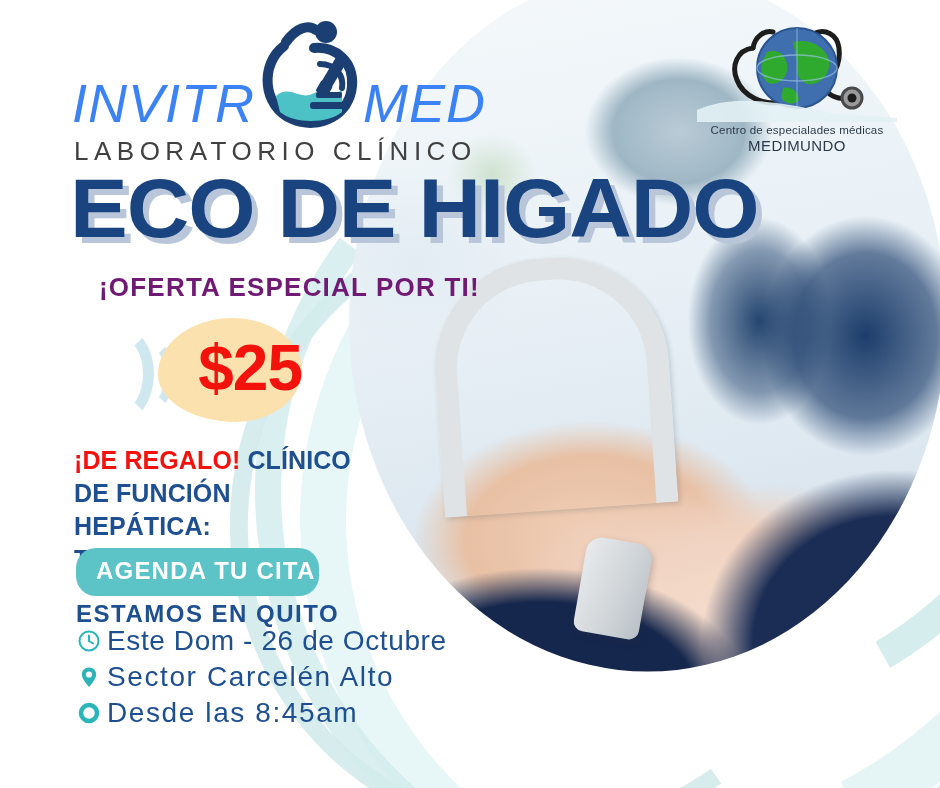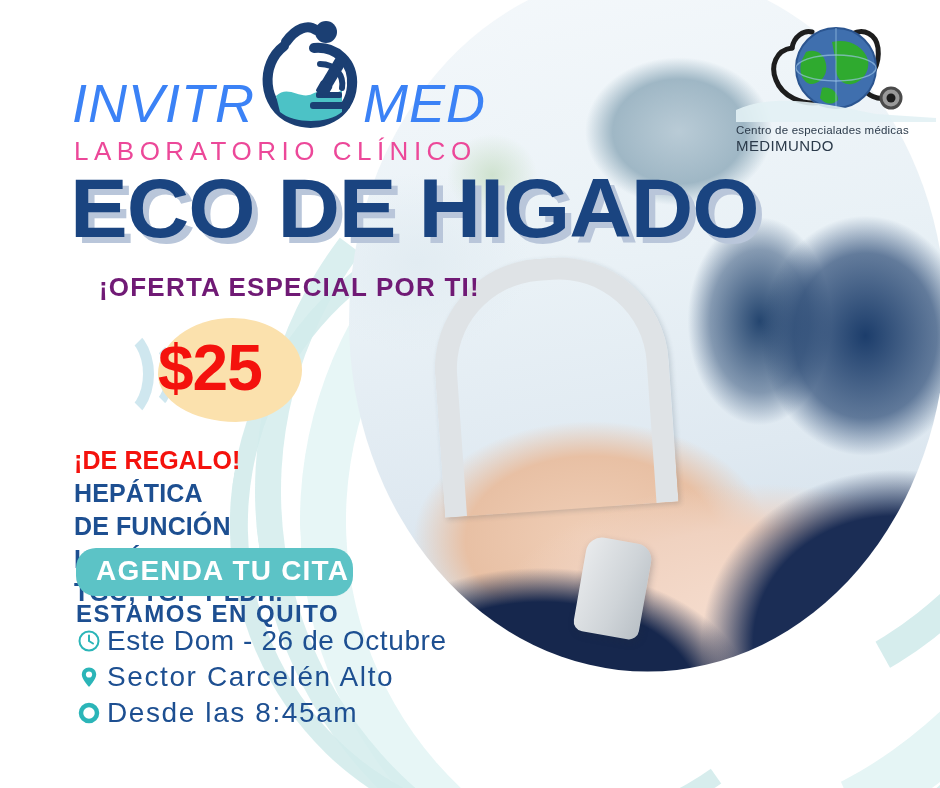--- a/index.html
+++ b/index.html
@@ -187,31 +187,31 @@
     font-family: "Liberation Sans", sans-serif;
   }
   .logo-wordmark .w-a { color: #3b82f6; font-style: italic; }
   .logo-wordmark .w-gap { display: inline-block; width: 108px; }
   .logo-sub {
     position: absolute;
     left: 2px;
     top: 112px;
     font-size: 26px;
     letter-spacing: 5.5px;
-    color: #ec4899;
+    color: #404040;
     white-space: nowrap;
   }
 
   .logo-right {
     position: absolute;
-    left: 736px;
+    left: 697px;
     top: 14px;
     width: 200px;
     height: 150px;
-    text-align: left;
+    text-align: center;
   }
   .globe-wrap { position: relative; width: 200px; height: 108px; }
   .logo-right-cap1 {
     font-size: 11.5px;
     color: #2b3a4a;
     letter-spacing: .2px;
     white-space: nowrap;
     margin-top: 2px;
   }
   .logo-right-cap2 {
@@ -259,21 +259,21 @@
     width: 144px;
     height: 104px;
     background: #fbe1ad;
     border-radius: 52% 48% 46% 54% / 54% 50% 50% 46%;
   }
   .price-text {
     position: absolute;
     left: 158px;
     top: 330px;
     width: 144px;
-    text-align: left;
+    text-align: right;
     font-size: 64px;
     line-height: 76px;
     font-weight: 700;
     color: #f4120d;
     letter-spacing: -1px;
   }
 
   
   .gift {
     position: absolute;
@@ -290,21 +290,21 @@
 
   
   .cta {
     position: absolute;
     left: 76px;
     top: 548px;
     padding: 7px 4px 9px 20px;
     background: #5cc3c6;
     border-radius: 20px 20px 20px 20px;
     color: #ffffff;
-    font-size: 28px;
+    font-size: 24px;
     font-weight: 700;
     letter-spacing: 1.2px;
     line-height: 32px;
     white-space: nowrap;
     box-shadow: 0 1px 0 rgba(0,0,0,0.02);
   }
 
   
   .city {
     position: absolute;
@@ -421,21 +421,21 @@
   <div class="headline">ECO DE HIGADO</div>
 
   <div class="subhead">¡OFERTA ESPECIAL POR TI!</div>
 
   <div class="crescent crescent-1"></div>
   <div class="crescent crescent-2"></div>
   <div class="price-blob"></div>
   <div class="price-text">$25</div>
 
   <div class="gift">
-    <span class="hl">¡DE REGALO!</span><span> HEPÁTICA</span><br>
+    <span class="hl">¡DE REGALO!</span><span> CLÍNICO</span><br>
     <span>DE FUNCIÓN HEPÁTICA:</span><br>
     <span>TGO, TGP Y LDH.</span>
   </div>
 
   <div class="cta">AGENDA TU CITA</div>
 
   <div class="city">ESTAMOS EN QUITO</div>
 
   <div class="contact-list">
 

